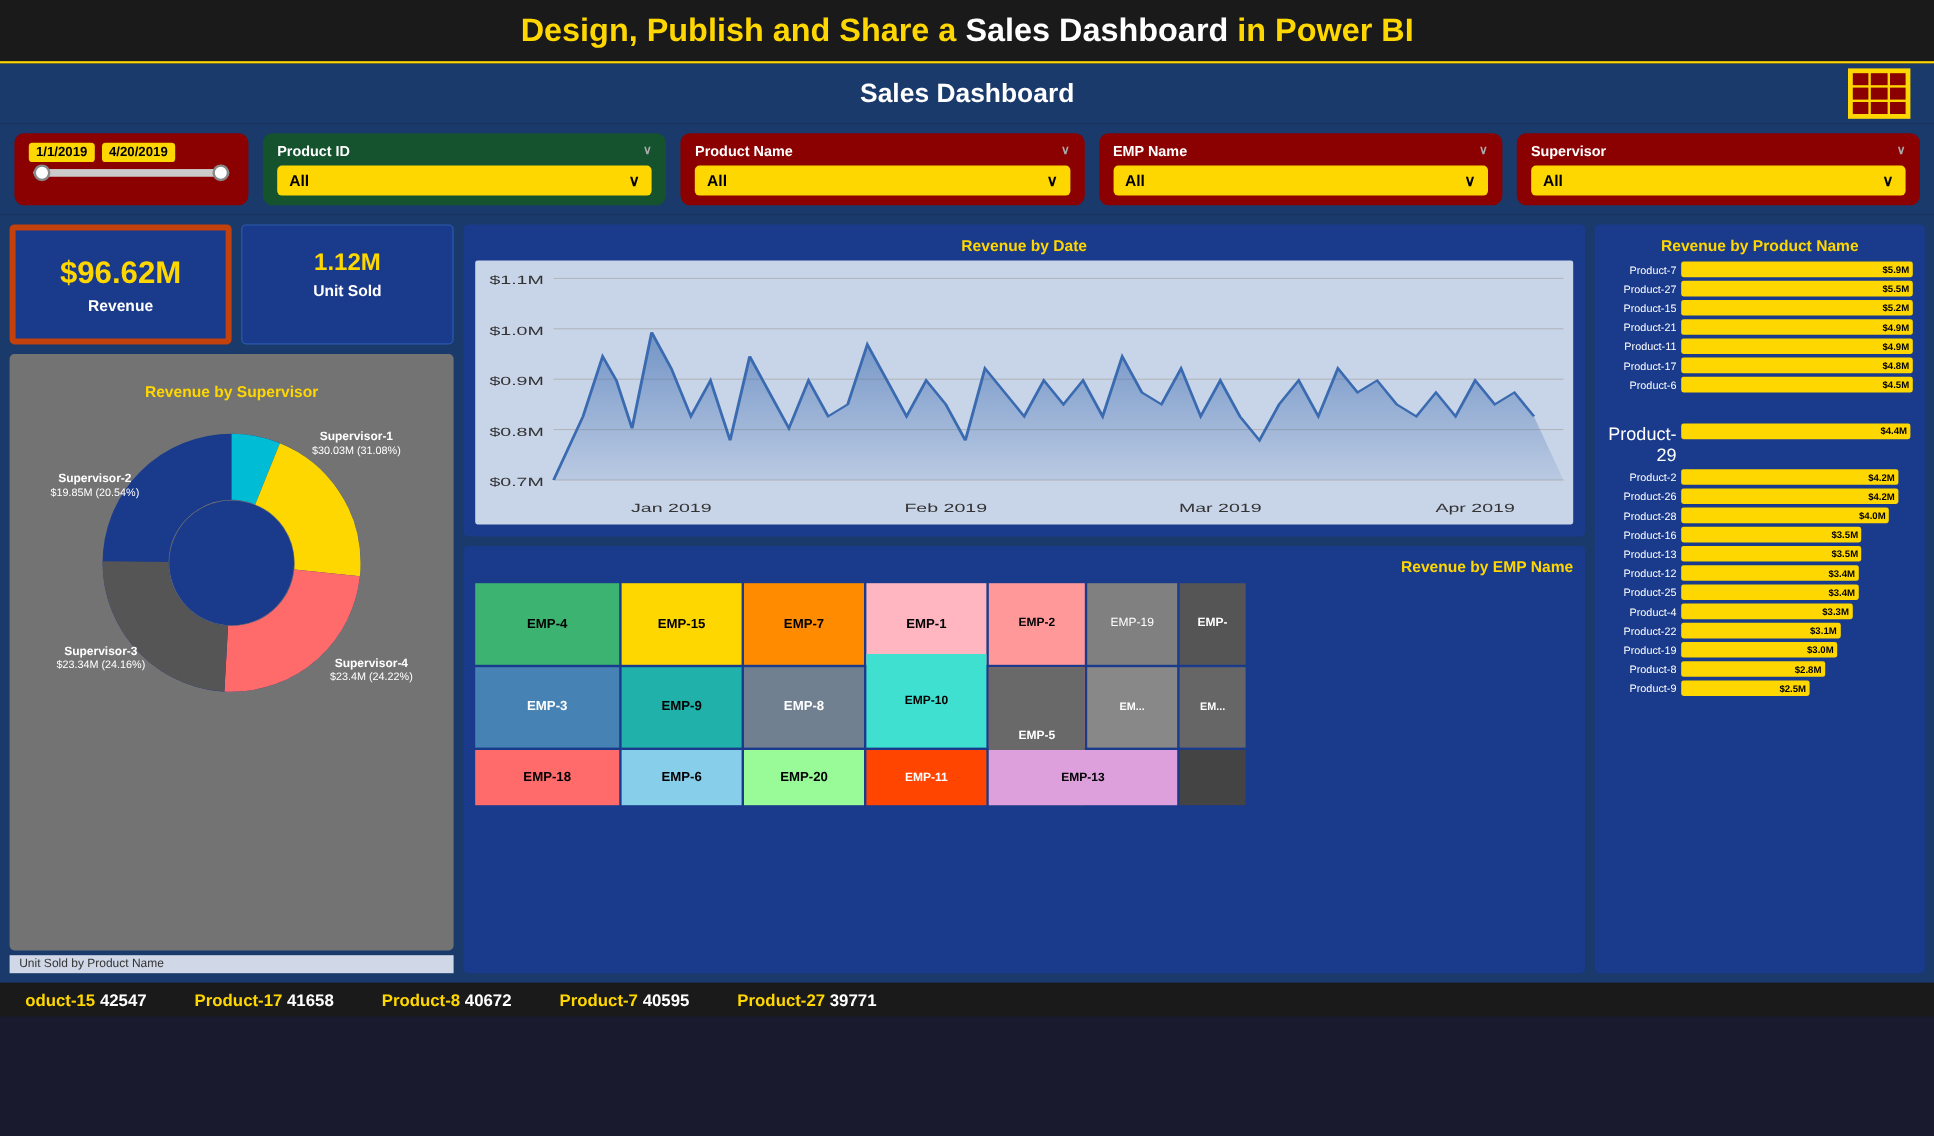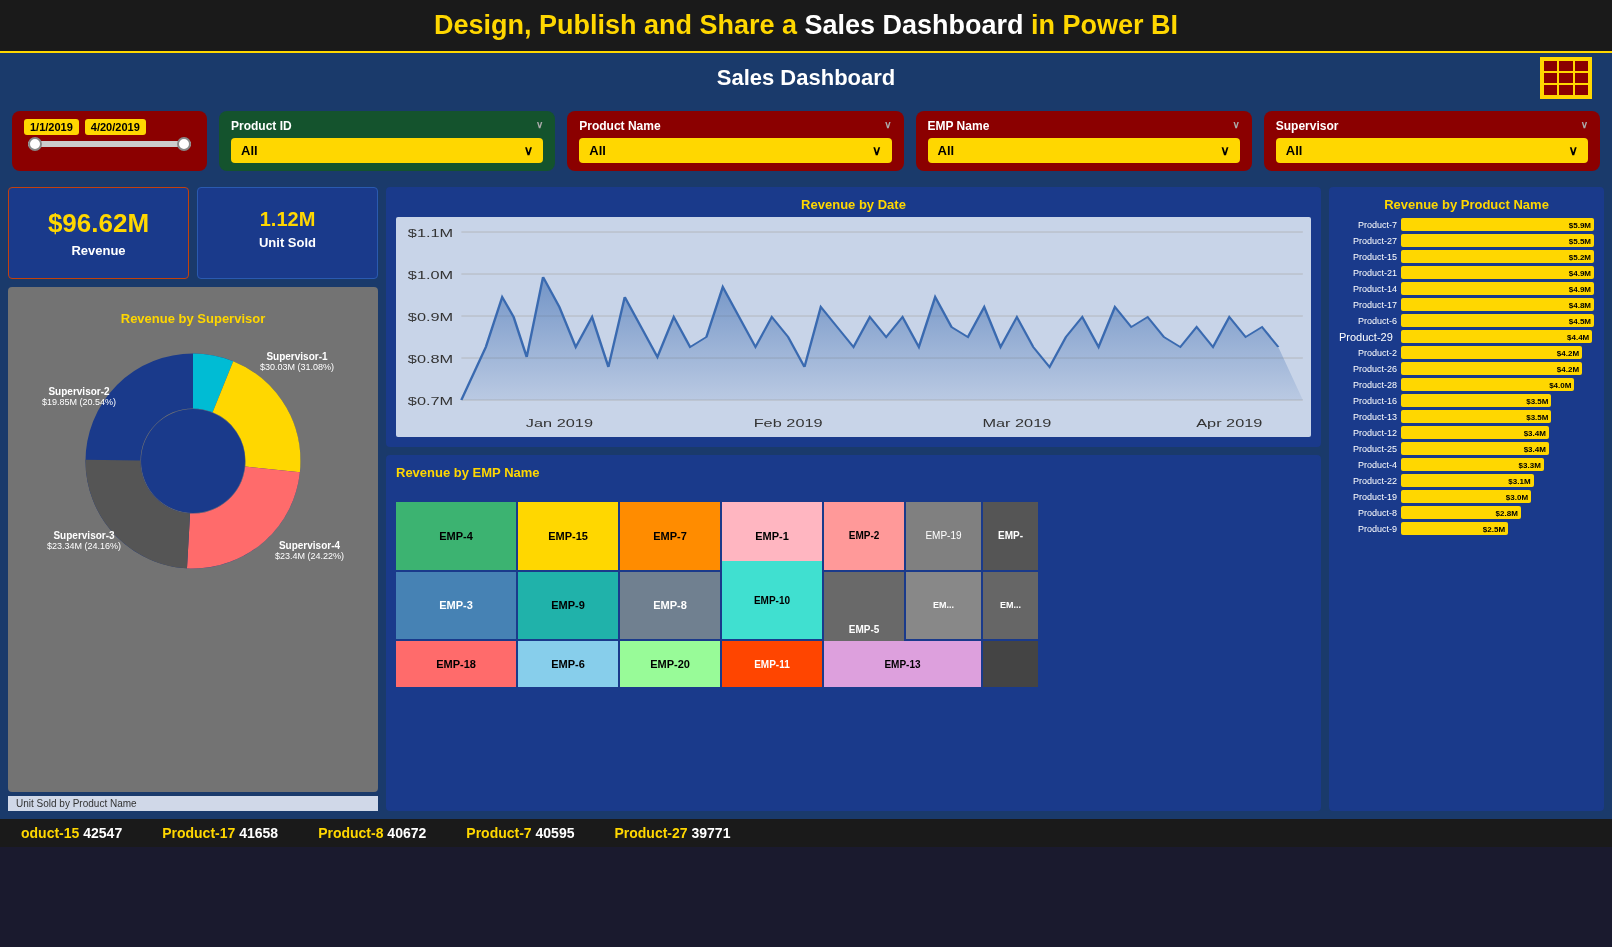--- a/index.html
+++ b/index.html
@@ -87,21 +87,21 @@
     </div>
   </div>
 
 </div>
 
 <div style="background:#1a3a6b; display:flex; padding:8px; gap:8px; flex:1; height:640px;">
 
   <div style="display:flex; flex-direction:column; gap:8px; width:370px; min-width:370px;">
 
     <div style="display:flex; gap:8px;">
-      <div style="flex:1; background:#1a3a8b; border-radius:4px; padding:20px 10px; text-align:center; border:1px solid #c2410c;">
+      <div style="flex:1; background:#1a3a8b; border-radius:4px; padding:20px 10px; text-align:center; border:5px solid #c2410c;">
         <div style="color:#FFD700; font-size:26px; font-weight:900;">$96.62M</div>
         <div style="color:#ffffff; font-size:13px; font-weight:600; margin-top:4px;">Revenue</div>
       </div>
       <div style="flex:1; background:#1a3a8b; border-radius:4px; padding:20px 10px; text-align:center; border:1px solid #2a5ab0;">
         <div style="color:#FFD700; font-size:20px; font-weight:900;">1.12M</div>
         <div style="color:#ffffff; font-size:13px; font-weight:600; margin-top:4px;">Unit Sold</div>
       </div>
     </div>
 
     <div style="background:#737373; border-radius:4px; padding:24px; flex:1;">
@@ -175,21 +175,21 @@
           </linearGradient>
         </defs>
         <polygon fill="url(#areaGrad)" points="
           40,183 55,130 65,80 72,100 80,140 90,60 100,90 110,130 120,100 130,150 140,80 150,110 160,140 170,100 180,130 190,120 200,70 210,100 220,130 230,100 240,120 250,150 260,90 270,110 280,130 290,100 300,120 310,100 320,130 330,80 340,110 350,120 360,90 370,130 380,100 390,130 400,150 410,120 420,100 430,130 440,90 450,110 460,100 470,120 480,130 490,110 500,130 510,100 520,120 530,110 540,130 555,183"></polygon>
         <polyline fill="none" stroke="#3a6ab0" stroke-width="1.5" points="
           40,183 55,130 65,80 72,100 80,140 90,60 100,90 110,130 120,100 130,150 140,80 150,110 160,140 170,100 180,130 190,120 200,70 210,100 220,130 230,100 240,120 250,150 260,90 270,110 280,130 290,100 300,120 310,100 320,130 330,80 340,110 350,120 360,90 370,130 380,100 390,130 400,150 410,120 420,100 430,130 440,90 450,110 460,100 470,120 480,130 490,110 500,130 510,100 520,120 530,110 540,130"></polyline>
       </svg>
     </div>
 
     <div style="background:#1a3a8b; border-radius:4px; padding:10px; flex:1;">
-      <div style="color:#FFD700; font-size:13px; font-weight:700; text-align:left; margin-bottom:22px;">Revenue by EMP Name</div>
+      <div style="color:#FFD700; font-size:13px; font-weight:700; text-align:right; margin-bottom:6px;">Revenue by EMP Name</div>
       <div style="display:grid; grid-template-columns: 120px 100px 100px 100px 80px 75px 55px; grid-template-rows: auto auto auto; gap:2px; height:185px;">
 
         <div style="background:#3CB371; display:flex; align-items:center; justify-content:center; font-size:11px; font-weight:700; color:#000; grid-row:1; grid-column:1;">EMP-4</div>
         <div style="background:#FFD700; display:flex; align-items:center; justify-content:center; font-size:11px; font-weight:700; color:#000; grid-row:1; grid-column:2;">EMP-15</div>
         <div style="background:#FF8C00; display:flex; align-items:center; justify-content:center; font-size:11px; font-weight:700; color:#000; grid-row:1; grid-column:3;">EMP-7</div>
         <div style="background:#FFB6C1; display:flex; align-items:center; justify-content:center; font-size:11px; font-weight:700; color:#000; grid-row:1; grid-column:4;">EMP-1</div>
         <div style="background:#FF9999; display:flex; align-items:center; justify-content:center; font-size:10px; font-weight:700; color:#000; grid-row:1; grid-column:5;">EMP-2</div>
         <div style="background:#808080; display:flex; align-items:center; justify-content:center; font-size:10px; font-weight:400; color:#fff; grid-row:1; grid-column:6;">EMP-19</div>
         <div style="background:#555; display:flex; align-items:center; justify-content:center; font-size:10px; font-weight:700; color:#fff; grid-row:1; grid-column:7;">EMP-</div>
 
@@ -234,39 +234,39 @@
             <span style="color: rgb(0, 0, 0); font-size: 8px; font-weight: 700; position: absolute; right: 3px; top: 50%; transform: translateY(-50%); margin-left: 16px;">$5.2M</span>
           </div>
         </div>
         <div style="display: flex; align-items: center; margin-bottom: 3px; gap: 4px;">
           <div style="color: rgb(255, 255, 255); font-size: 9px; width: 58px; text-align: right; flex-shrink: 0;">Product-21</div>
           <div style="flex: 1 1 0%; height: 13px; background: rgb(255, 215, 0); border-radius: 2px; position: relative; max-width: 83%;">
             <span style="color: rgb(0, 0, 0); font-size: 8px; font-weight: 700; position: absolute; right: 3px; top: 50%; transform: translateY(-50%);">$4.9M</span>
           </div>
         </div>
         <div style="display: flex; align-items: center; margin-bottom: 3px; gap: 4px;">
-          <div style="color: rgb(255, 255, 255); font-size: 9px; width: 58px; text-align: right; flex-shrink: 0;">Product-14</div>
+          <div style="color: rgb(255, 255, 255); font-size: 9px; width: 58px; text-align: right; flex-shrink: 0;">Product-11</div>
           <div style="flex: 1 1 0%; height: 13px; background: rgb(255, 215, 0); border-radius: 2px; position: relative; max-width: 83%;">
             <span style="color: rgb(0, 0, 0); font-size: 8px; font-weight: 700; position: absolute; right: 3px; top: 50%; transform: translateY(-50%);">$4.9M</span>
           </div>
         </div>
         <div style="display: flex; align-items: center; margin-bottom: 3px; gap: 4px;">
           <div style="color: rgb(255, 255, 255); font-size: 9px; width: 58px; text-align: right; flex-shrink: 0;">Product-17</div>
           <div style="flex: 1 1 0%; height: 13px; background: rgb(255, 215, 0); border-radius: 2px; position: relative; max-width: 81%;">
             <span style="color: rgb(0, 0, 0); font-size: 8px; font-weight: 700; position: absolute; right: 3px; top: 50%; transform: translateY(-50%);">$4.8M</span>
           </div>
         </div>
         <div style="display: flex; align-items: center; margin-bottom: 3px; gap: 4px;">
           <div style="color: rgb(255, 255, 255); font-size: 9px; width: 58px; text-align: right; flex-shrink: 0;">Product-6</div>
           <div style="flex: 1 1 0%; height: 13px; background: rgb(255, 215, 0); border-radius: 2px; position: relative; max-width: 76%;">
             <span style="color: rgb(0, 0, 0); font-size: 8px; font-weight: 700; position: absolute; right: 3px; top: 50%; transform: translateY(-50%);">$4.5M</span>
           </div>
         </div>
         <div style="display: flex; align-items: center; margin-bottom: 3px; gap: 4px;">
-          <div style="color: rgb(255, 255, 255); font-size: 11px; width: 58px; flex-shrink: 0;">Product-29</div>
+          <div style="color: rgb(255, 255, 255); font-size: 15px; width: 58px; text-align: right; flex-shrink: 0; margin-top: 24px;">Product-29</div>
           <div style="flex: 1 1 0%; height: 13px; background: rgb(255, 215, 0); border-radius: 2px; position: relative; max-width: 75%;">
             <span style="color: rgb(0, 0, 0); font-size: 8px; font-weight: 700; position: absolute; right: 3px; top: 50%; transform: translateY(-50%);">$4.4M</span>
           </div>
         </div>
         <div style="display: flex; align-items: center; margin-bottom: 3px; gap: 4px;">
           <div style="color: rgb(255, 255, 255); font-size: 9px; width: 58px; text-align: right; flex-shrink: 0;">Product-2</div>
           <div style="flex: 1 1 0%; height: 13px; background: rgb(255, 215, 0); border-radius: 2px; position: relative; max-width: 71%;">
             <span style="color: rgb(0, 0, 0); font-size: 8px; font-weight: 700; position: absolute; right: 3px; top: 50%; transform: translateY(-50%);">$4.2M</span>
           </div>
         </div>

